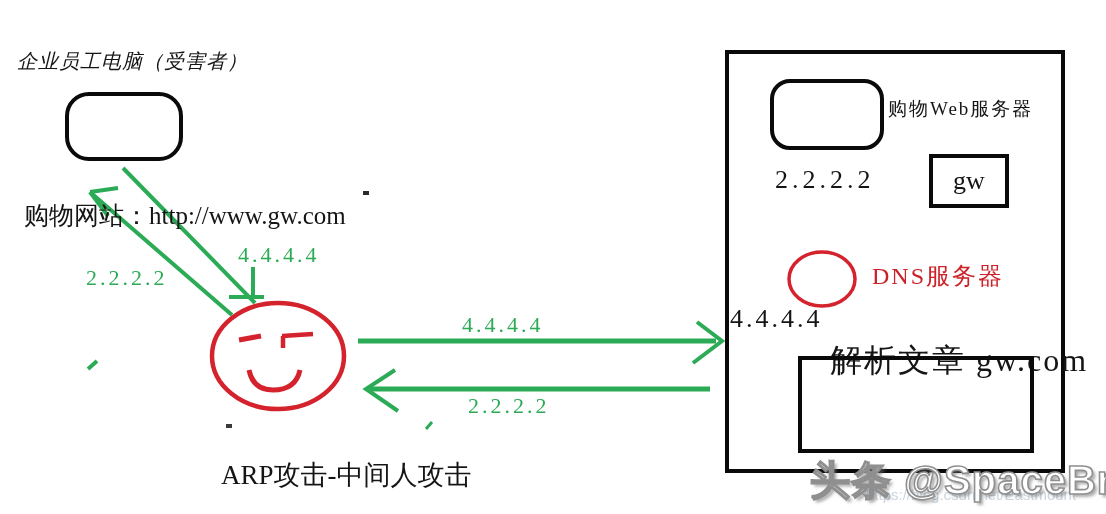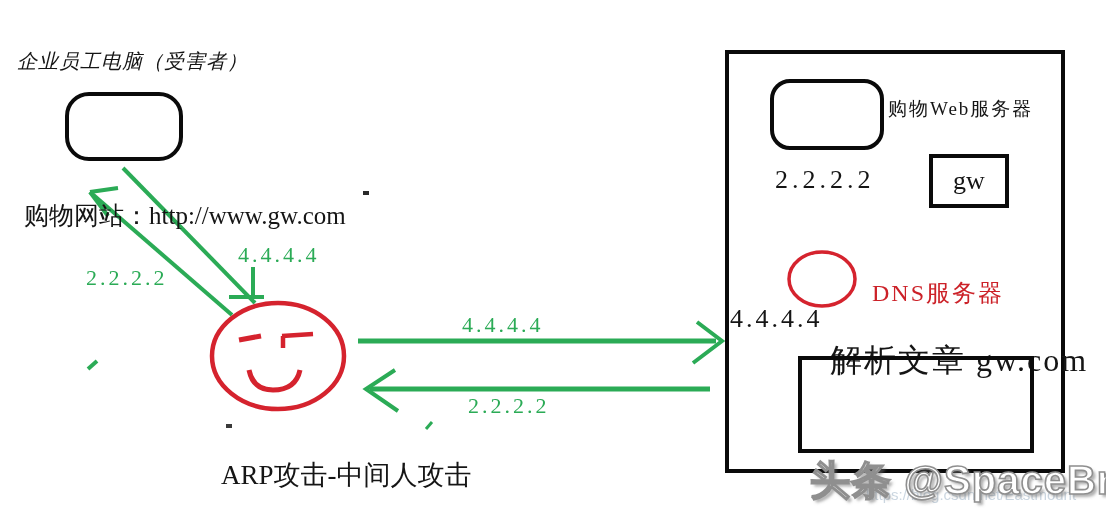--- a/index.html
+++ b/index.html
@@ -19,21 +19,21 @@
   #lbl-to-server{left:462px;top:313px;}
   #lbl-from-server{left:468px;top:394px;}
   #attacker-name{left:221px;top:429px;font-size:23px;}
   #attacker-attack{left:221px;top:461px;font-size:27px;}
   #server-outline{left:725px;top:50px;width:340px;height:423px;}
   #web-server-shape{left:770px;top:79px;width:114px;height:71px;border-radius:20px;}
   #web-server-label{left:888px;top:99px;font-size:19px;}
   #web-server-ip{left:775px;top:166px;font-size:26px;letter-spacing:4px;}
   #gw-box{left:929px;top:154px;width:80px;height:54px;display:flex;align-items:center;justify-content:center;}
   #gw-label{font-size:26px;color:#151515;}
-  #dns-label{left:872px;top:280px;font-size:24px;color:#cc2128;}
+  #dns-label{left:872px;top:263px;font-size:24px;color:#cc2128;}
   #dns-ip{left:730px;top:305px;font-size:26px;letter-spacing:3px;}
   #resolve-label{left:830px;top:318px;font-size:32px;margin-top:25px;}
   #record-box{left:798px;top:356px;width:236px;height:97px;}
   #record-text{left:810px;top:362px;font-size:27px;font-weight:bold;letter-spacing:2px;}
   #wm-main{left:810px;top:458px;font-size:40px;font-weight:bold;
            font-family:"Liberation Sans","DejaVu Sans",sans-serif;
            color:#ffffff;-webkit-text-stroke:1.6px #8f8f8f;
            text-shadow:3px 3px 3px rgba(110,110,110,.55);letter-spacing:1px;}
   #wm-url{left:866px;top:487px;font-size:15px;color:#a9bccd;opacity:.6;
           font-family:Liberation Sans, sans-serif;}

